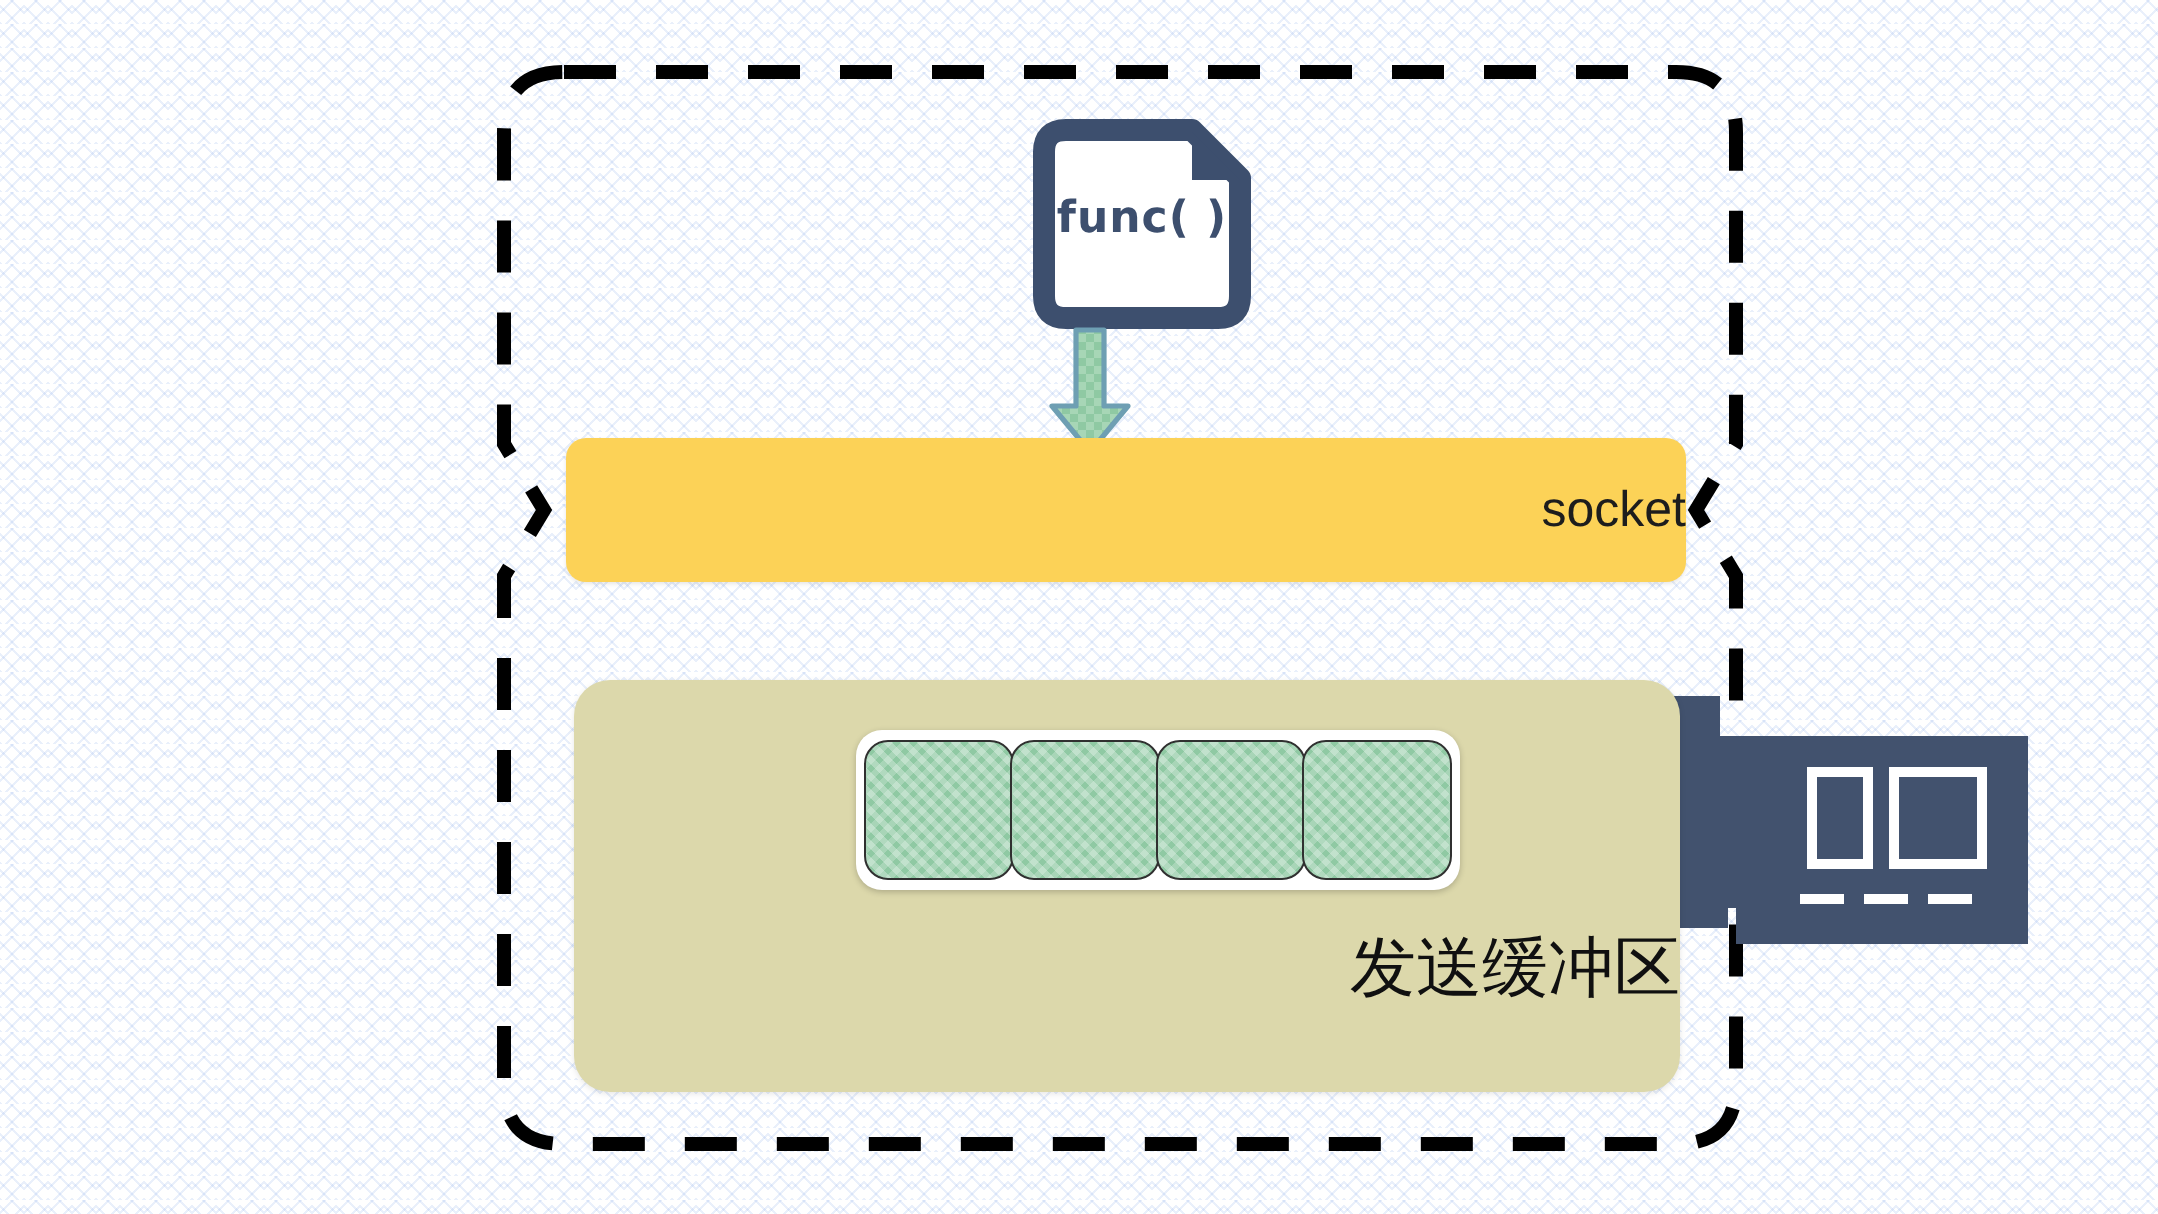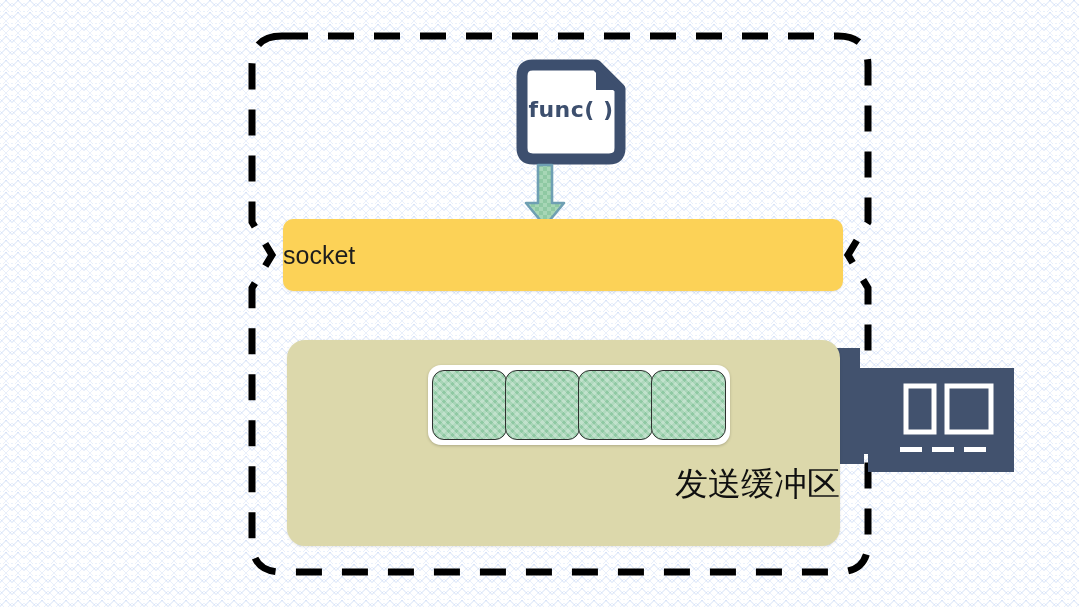--- a/index.html
+++ b/index.html
@@ -66,21 +66,21 @@
   #socket-bar {
     position: absolute;
     left: 283px;
     top: 219px;
     width: 560px;
     height: 72px;
     background: #fcd257;
     border-radius: 10px;
     display: flex;
     align-items: center;
-    justify-content: flex-start;
+    justify-content: flex-end;
     box-shadow: 0 1px 2px rgba(0,0,0,0.10);
   }
   #socket-label {
     font-size: 25px;
     color: #1d1d1d;
     font-family: "Liberation Sans", sans-serif;
   }
 
   
   #send-buffer-panel {

